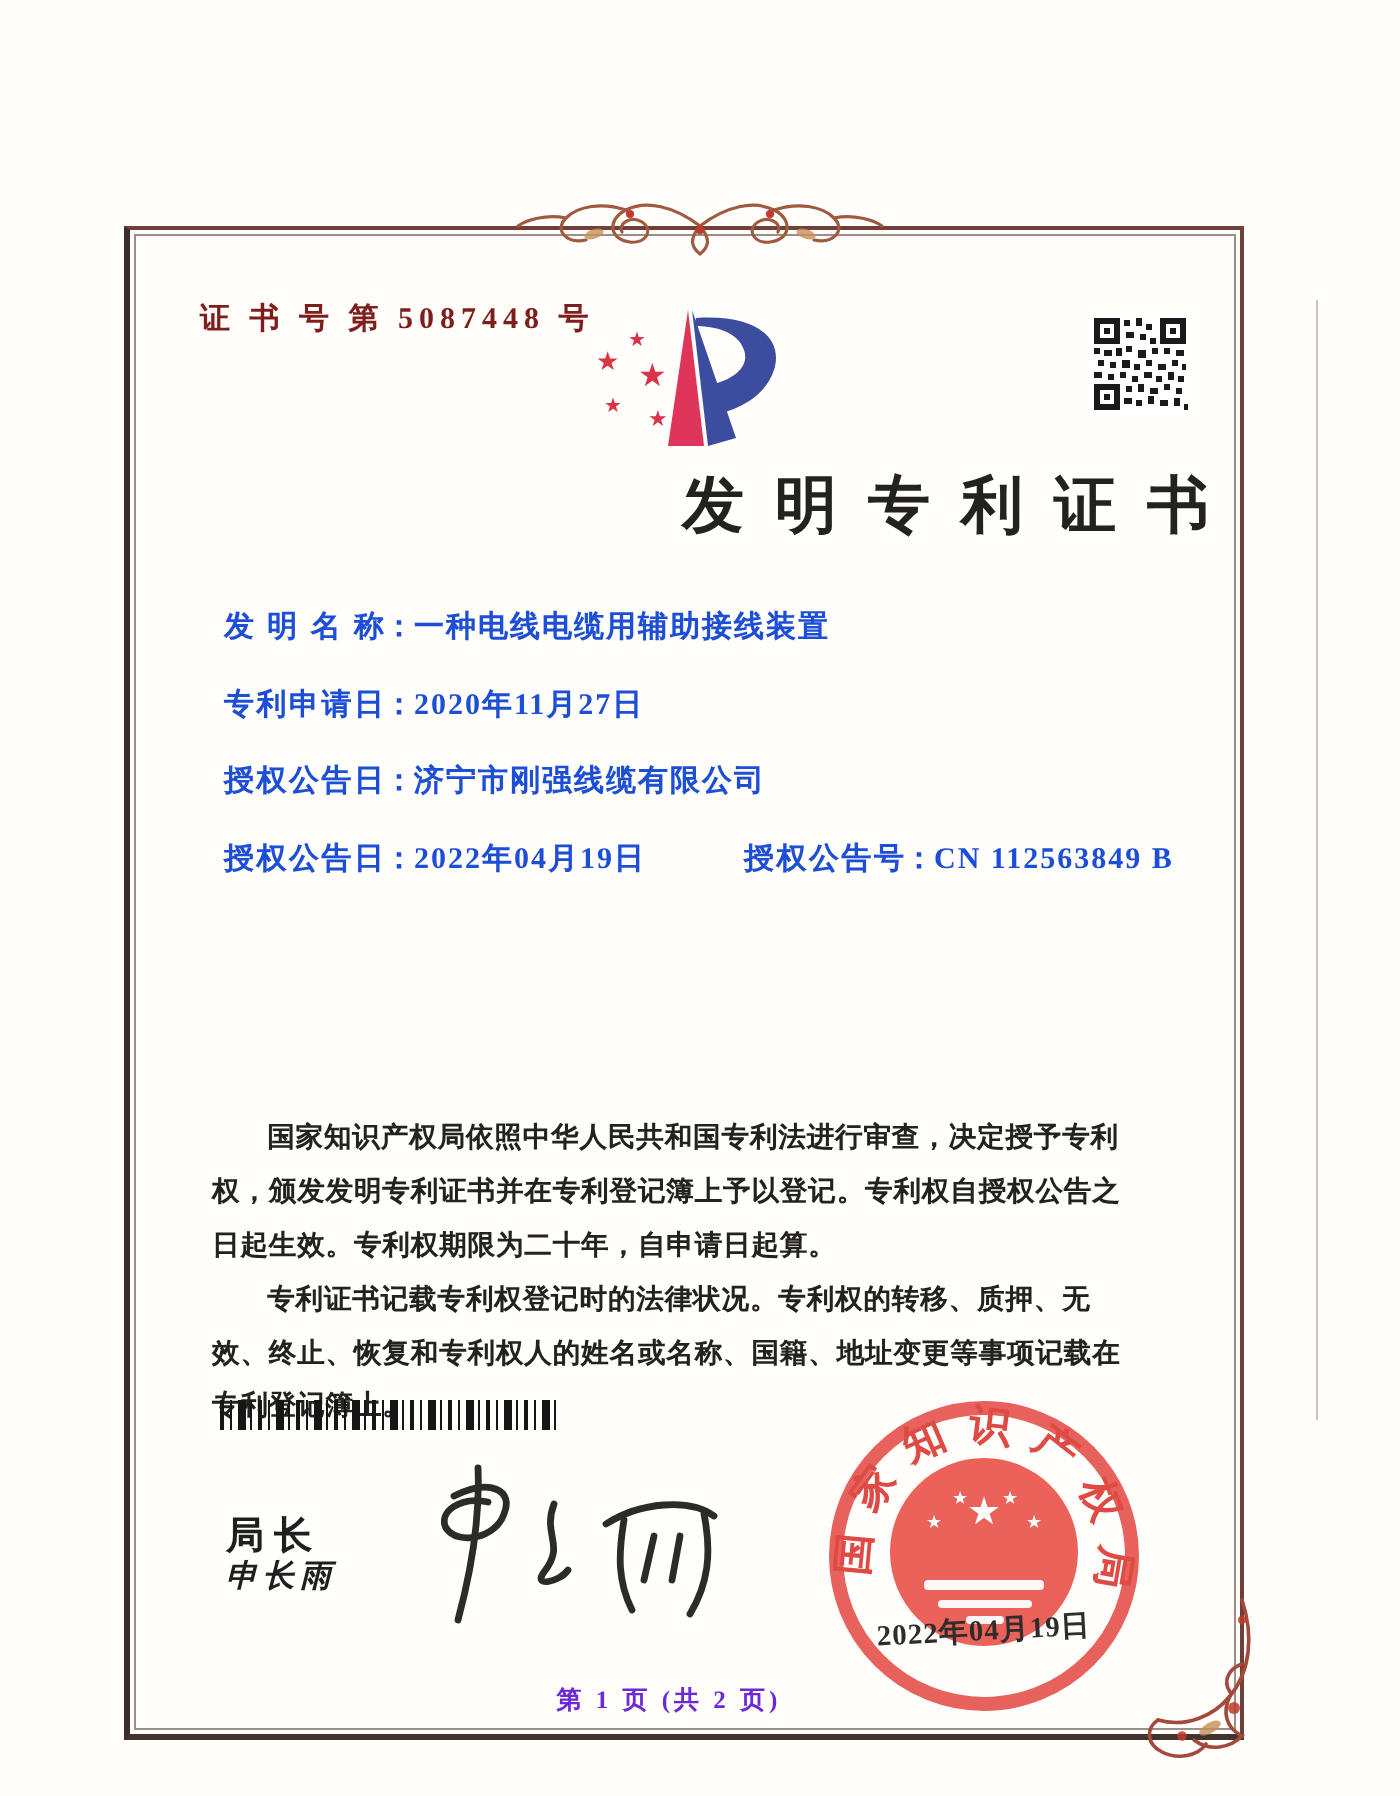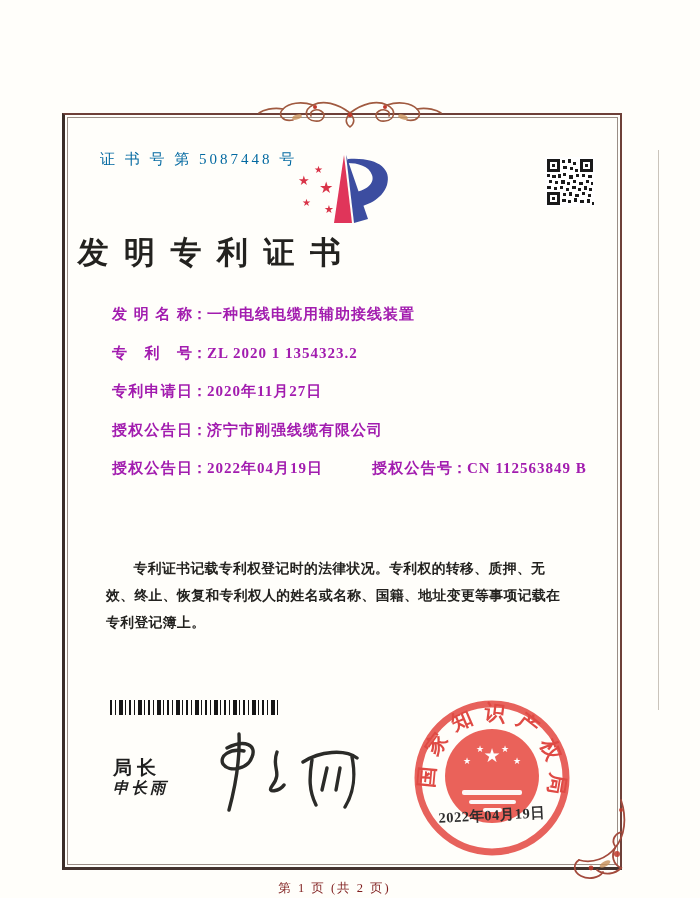--- a/index.html
+++ b/index.html
@@ -20,31 +20,31 @@
     position:absolute;left:2px;top:2px;right:2px;bottom:2px;
     border:1px solid #9a8e86;
   }
   .scan-line-right{
     position:absolute;left:658px;top:150px;width:1px;height:560px;
     background:#b8b0a6;opacity:.75;
   }
   
   .cert-no{
     position:absolute;left:100px;top:150px;
-    font-size:15px;font-weight:normal;letter-spacing:3px;color:#0369a1;
+    font-size:15px;font-weight:bold;letter-spacing:3px;color:#7f1d1d;
   }
   .logo{position:absolute;left:294px;top:151px;}
   .qr{position:absolute;left:545px;top:157px;}
   .title{
     position:absolute;left:62px;top:232px;width:558px;
-    text-align:left;font-size:31px;font-weight:bold;
+    text-align:right;font-size:31px;font-weight:bold;
     letter-spacing:0.5em;text-indent:0.5em;color:#23221f;
   }
   
-  .fields{position:absolute;left:112px;top:302px;width:460px;font-size:15px;font-weight:bold;color:#a21caf;}
+  .fields{position:absolute;left:112px;top:302px;width:460px;font-size:15px;font-weight:bold;color:#1d4ed8;}
   .frow{position:relative;margin-bottom:14.5px;white-space:nowrap;line-height:24px;}
   .flabel{display:inline-block;width:80px;text-align:justify;text-align-last:justify;vertical-align:top;}
   .fcolon{display:inline-block;vertical-align:top;}
   .fvalue{display:inline-block;letter-spacing:1px;vertical-align:top;}
   .frow .cell2{position:absolute;left:260px;top:0;}
   
   .legal{
     position:absolute;left:106px;top:556px;width:466px;
     font-size:13.8px;font-weight:bold;line-height:1.95;letter-spacing:0.4px;color:#23221f;
   }
@@ -61,21 +61,21 @@
   }
   
   .signer-title{position:absolute;left:113px;top:712px;font-size:19px;font-weight:bold;letter-spacing:5px;margin-top:43px;}
   .signer-name{position:absolute;left:113px;top:778px;font-size:15.5px;font-weight:bold;letter-spacing:3px;font-style:italic;}
   .signature{position:absolute;left:205px;top:728px;}
   
   .seal{position:absolute;left:406px;top:692px;opacity:.92;}
   
   .page-num{
     position:absolute;left:62px;top:842px;width:545px;text-align:center;
-    font-size:12.5px;font-weight:normal;letter-spacing:2px;color:#7f1d1d;margin-top:38px;
+    font-size:12.5px;font-weight:bold;letter-spacing:2px;color:#6d28d9;
   }
   .ornament-top{position:absolute;left:253px;top:95px;}
   .ornament-corner{position:absolute;left:571px;top:798px;}
 </style>
 </head>
 <body>
 
 <div class="page">
 
   <div class="frame">
@@ -196,37 +196,35 @@
     </g>
   </svg>
 
   <div class="title">发明专利证书</div>
 
   <div class="fields">
     <div class="frow">
       <span class="flabel">发明名称</span><span class="fcolon">：</span><span class="fvalue">一种电线电缆用辅助接线装置</span>
     </div>
     <div class="frow">
-      <span class="flabel">专利号</span><span class="fcolon">：</span><span class="fvalue">ZL 2020 1 1354323.2</span>
-    </div>
-    <div class="frow">
       <span class="flabel">专利申请日</span><span class="fcolon">：</span><span class="fvalue">2020年11月27日</span>
     </div>
     <div class="frow">
       <span class="flabel">授权公告日</span><span class="fcolon">：</span><span class="fvalue">济宁市刚强线缆有限公司</span>
     </div>
     <div class="frow">
       <span class="flabel">授权公告日</span><span class="fcolon">：</span><span class="fvalue">2022年04月19日</span>
       <span class="cell2">
         <span class="flabel">授权公告号</span><span class="fcolon">：</span><span class="fvalue">CN 112563849 B</span>
       </span>
     </div>
   </div>
 
   <div class="legal">
+    <p>国家知识产权局依照中华人民共和国专利法进行审查，决定授予专利权，颁发发明专利证书并在专利登记簿上予以登记。专利权自授权公告之日起生效。专利权期限为二十年，自申请日起算。</p>
     <p>专利证书记载专利权登记时的法律状况。专利权的转移、质押、无效、终止、恢复和专利权人的姓名或名称、国籍、地址变更等事项记载在专利登记簿上。</p>
   </div>
 
   <div class="barcode"></div>
 
   <div class="signer-title">局长</div>
   <div class="signer-name">申长雨</div>
 
   <svg class="signature" width="160" height="90" viewBox="0 0 160 90">
     <g fill="none" stroke="#2b2b28" stroke-width="3.4" stroke-linecap="round" stroke-linejoin="round">

